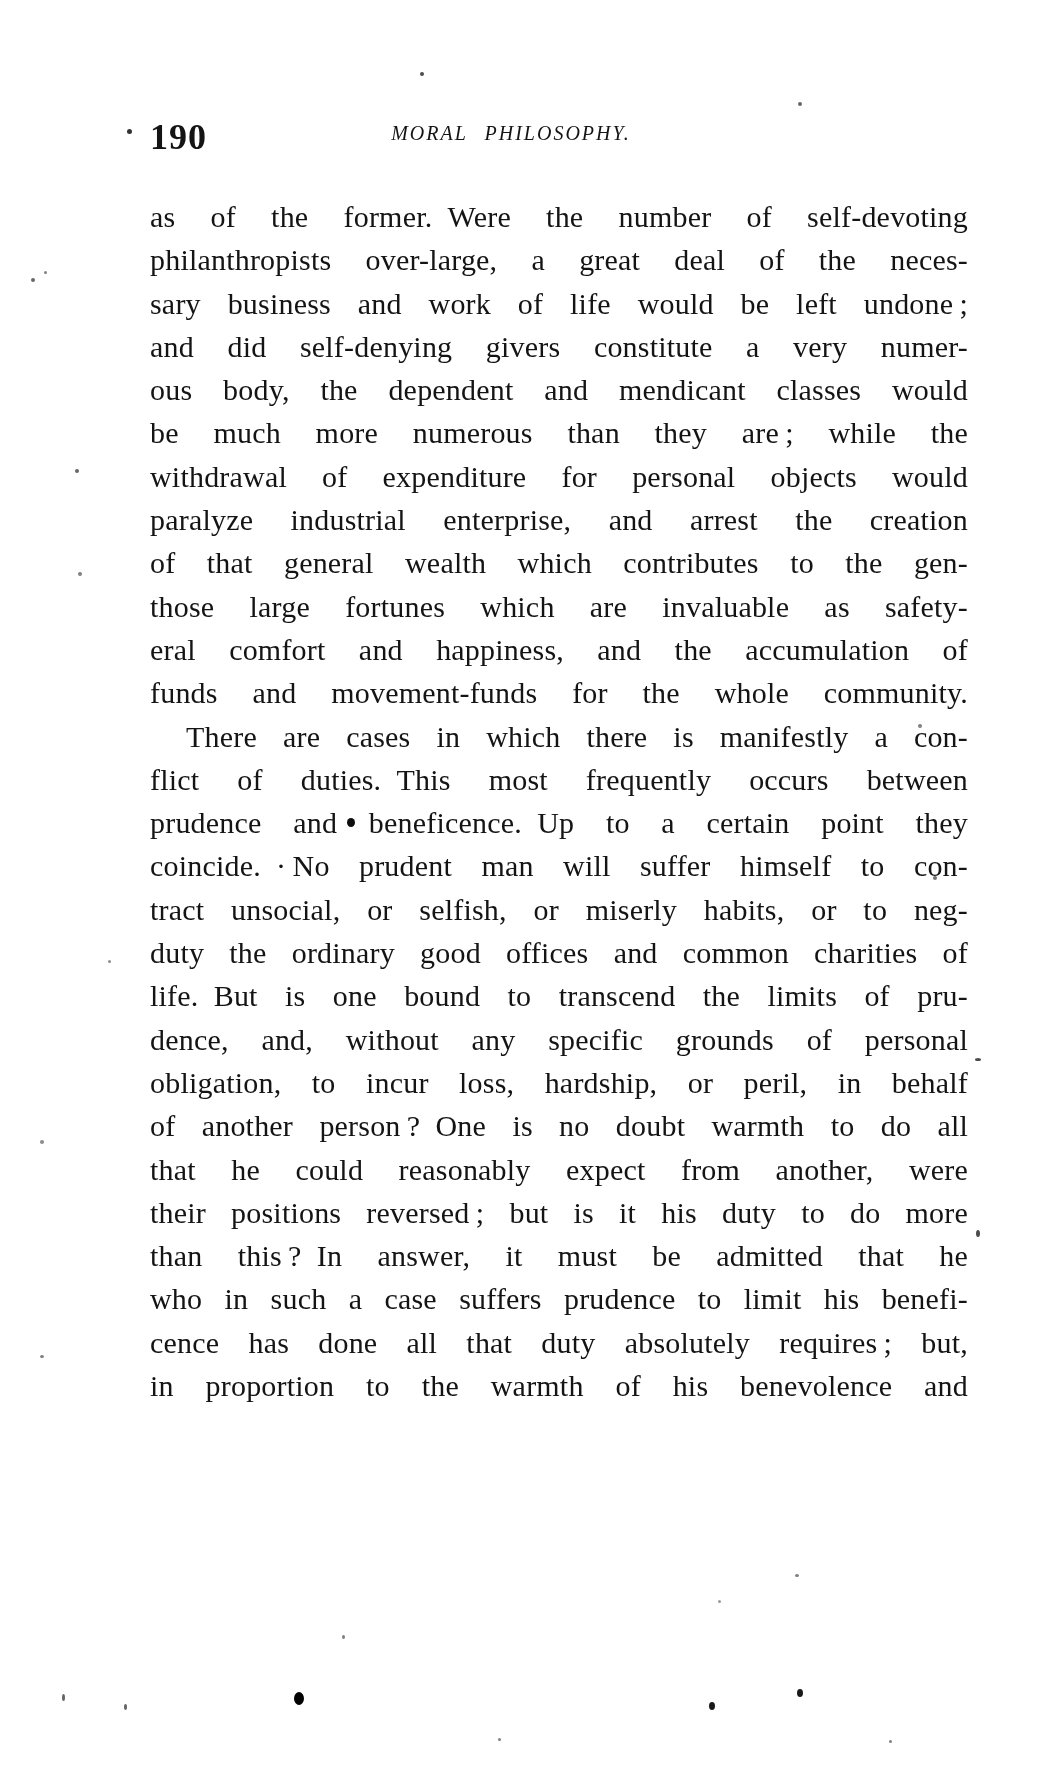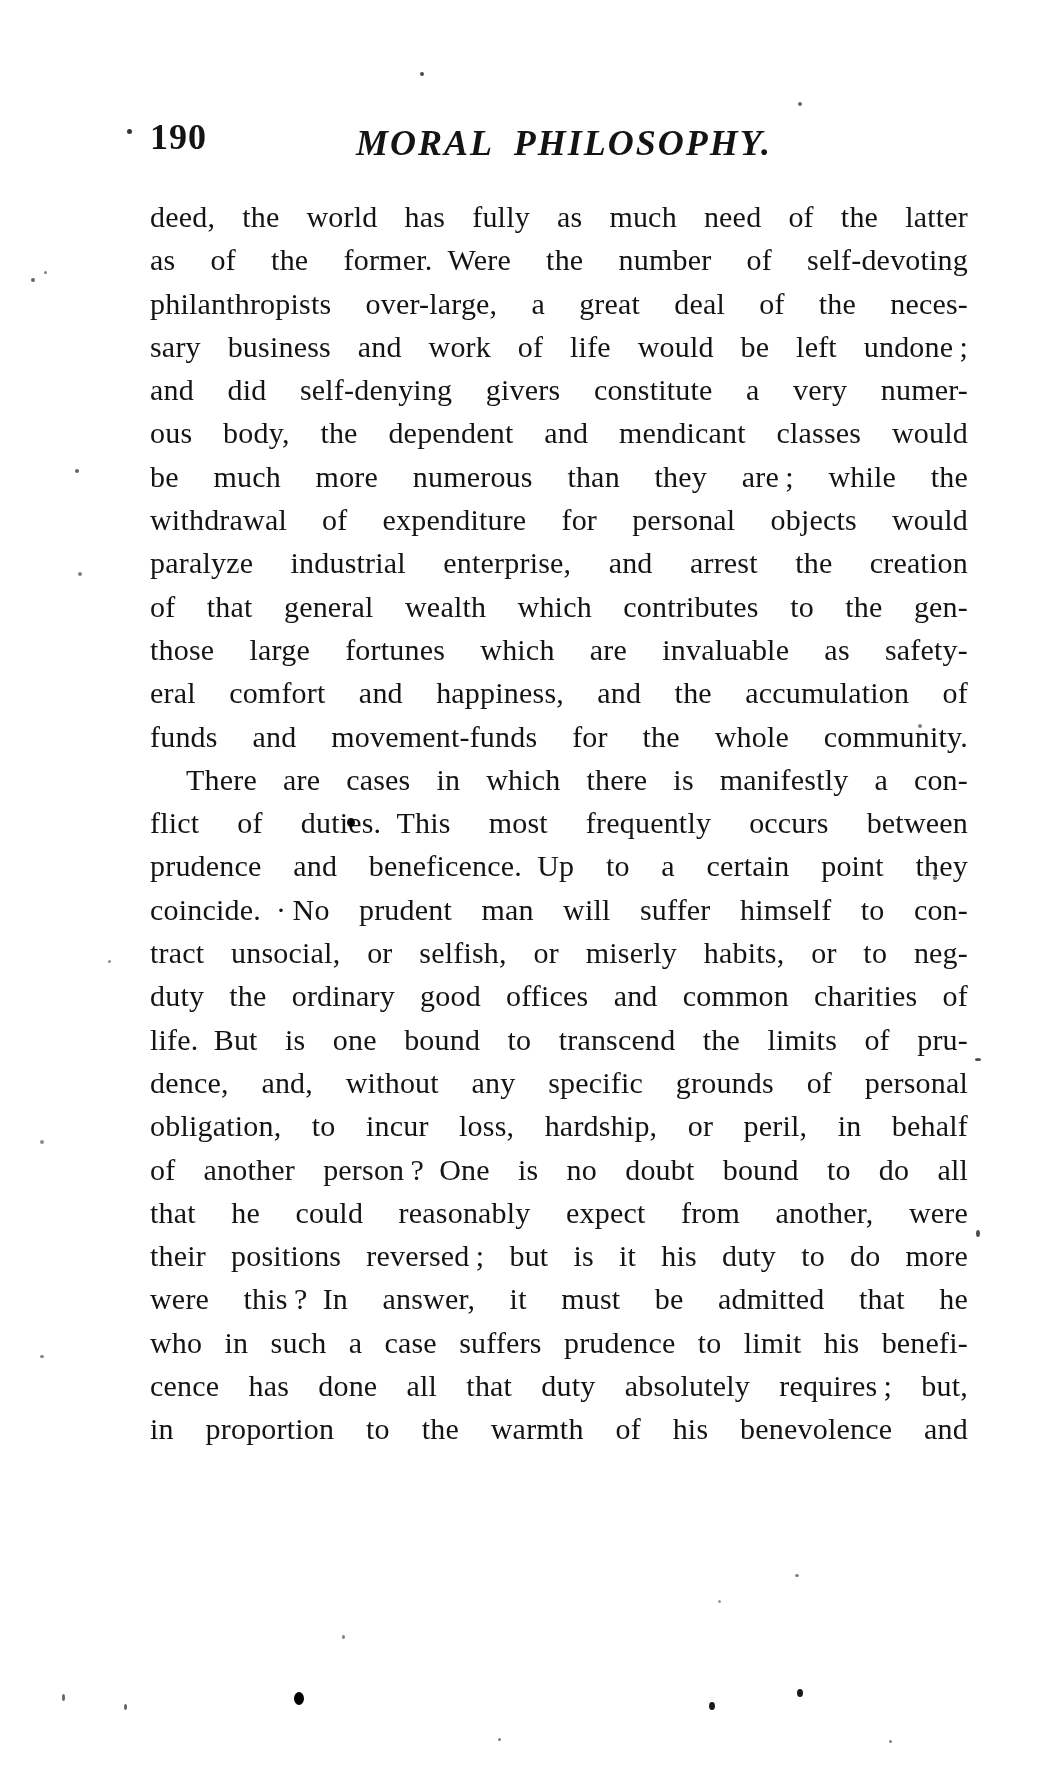--- a/index.html
+++ b/index.html
@@ -13,21 +13,21 @@
   .page{
     position:absolute;left:0;top:12px;width:996px;height:1766px;
     color:#141414;
   }
   .pagenum{
     position:absolute;left:150px;top:104px;
     font-size:36px;font-weight:bold;letter-spacing:1px;
   }
   .running-title{
     position:absolute;left:356px;top:110px;width:310px;
-    font-size:36px;font-style:italic;font-weight:bold;
+    font-size:20px;font-style:italic;font-weight:normal;
     letter-spacing:2px;word-spacing:10px;
     text-align:center;white-space:nowrap;
   }
   .page-body{
     position:absolute;left:150px;top:183px;width:818px;
   }
   .line{
     display:block;
     font-size:30px;
     line-height:43.3px;
@@ -43,21 +43,20 @@
     position:absolute;background:#000;border-radius:50%;
   }
 </style>
 </head>
 <body style="background: rgb(255, 255, 255);">
 
 <div class="page" style="color: rgb(20, 20, 20);">
   <div class="pagenum">190</div>
   <div class="running-title">MORAL PHILOSOPHY.</div>
   <div class="page-body">
-      <div class="line"><span>deed, the world has fully as much need of the latter</span></div>
       <div class="line"><span>as of the former. Were the number of self-devoting</span></div>
       <div class="line"><span>philanthropists over-large, a great deal of the neces-</span></div>
       <div class="line"><span>sary business and work of life would be left undone ;</span></div>
       <div class="line"><span>and did self-denying givers constitute a very numer-</span></div>
       <div class="line"><span>ous body, the dependent and mendicant classes would</span></div>
       <div class="line"><span>be much more numerous than they are ; while the</span></div>
       <div class="line"><span>withdrawal of expenditure for personal objects would</span></div>
       <div class="line"><span>paralyze industrial enterprise, and arrest the creation</span></div>
       <div class="line"><span>of that general wealth which contributes to the gen-</span></div>
       <div class="line"><span>those large fortunes which are invaluable as safety-</span></div>
@@ -65,24 +64,24 @@
       <div class="line"><span>funds and movement-funds for the whole community.</span></div>
       <div class="line indent"><span>There are cases in which there is manifestly a </span><span class="bold">con-</span></div>
       <div class="line"><span class="bold">flict of duties.</span><span> This most frequently occurs between</span></div>
       <div class="line"><span>prudence and beneficence. Up to a certain point they</span></div>
       <div class="line"><span>coincide. · No prudent man will suffer himself to con-</span></div>
       <div class="line"><span>tract unsocial, or selfish, or miserly habits, or to neg-</span></div>
       <div class="line"><span>duty the ordinary good offices and common charities of</span></div>
       <div class="line"><span>life. But is one bound to transcend the limits of pru-</span></div>
       <div class="line"><span>dence, and, without any specific grounds of personal</span></div>
       <div class="line"><span>obligation, to incur loss, hardship, or peril, in behalf</span></div>
-      <div class="line"><span>of another person ? One is no doubt bound to do all</span></div>
+      <div class="line"><span>of another person ? One is no doubt warmth to do all</span></div>
       <div class="line"><span>that he could reasonably expect from another, were</span></div>
       <div class="line"><span>their positions reversed ; but is it his duty to do more</span></div>
-      <div class="line"><span>were this ? In answer, it must be admitted that he</span></div>
+      <div class="line"><span>than this ? In answer, it must be admitted that he</span></div>
       <div class="line"><span>who in such a case suffers prudence to limit his benefi-</span></div>
       <div class="line"><span>cence has done all that duty absolutely requires ; but,</span></div>
       <div class="line"><span>in proportion to the warmth of his benevolence and</span></div>
     </div>
   <div>
       <div class="speck" style="left: 127px; top: 117px; width: 5px; height: 5px; opacity: 0.8;"></div>
       <div class="speck" style="left: 420px; top: 60px; width: 4px; height: 4px; opacity: 0.7;"></div>
       <div class="speck" style="left: 798px; top: 90px; width: 4px; height: 4px; opacity: 0.6;"></div>
       <div class="speck" style="left: 31px; top: 266px; width: 4px; height: 4px; opacity: 0.6;"></div>
       <div class="speck" style="left: 44px; top: 259px; width: 3px; height: 3px; opacity: 0.5;"></div>

